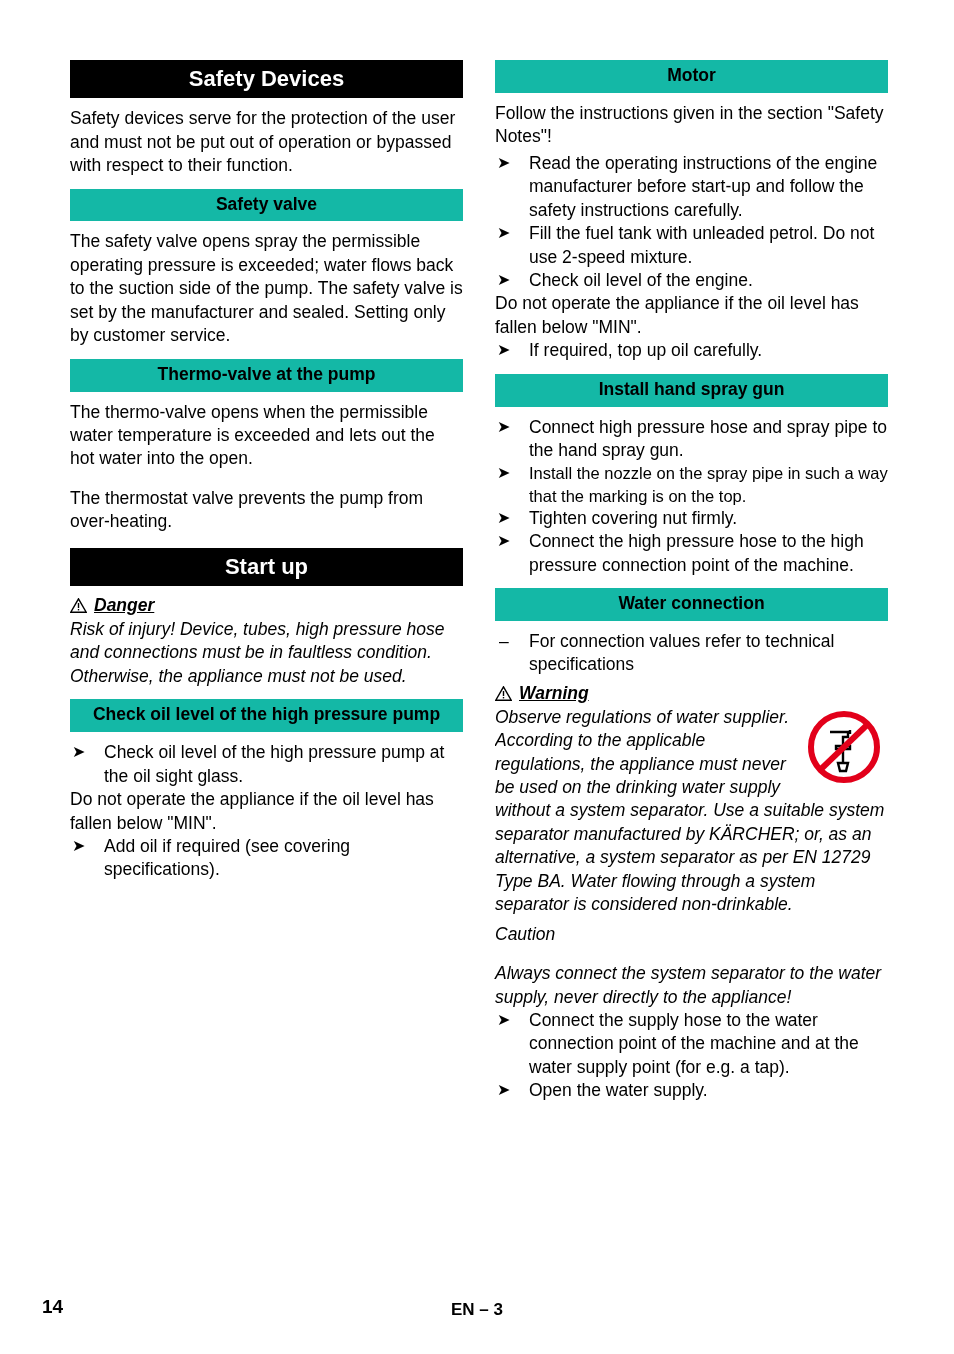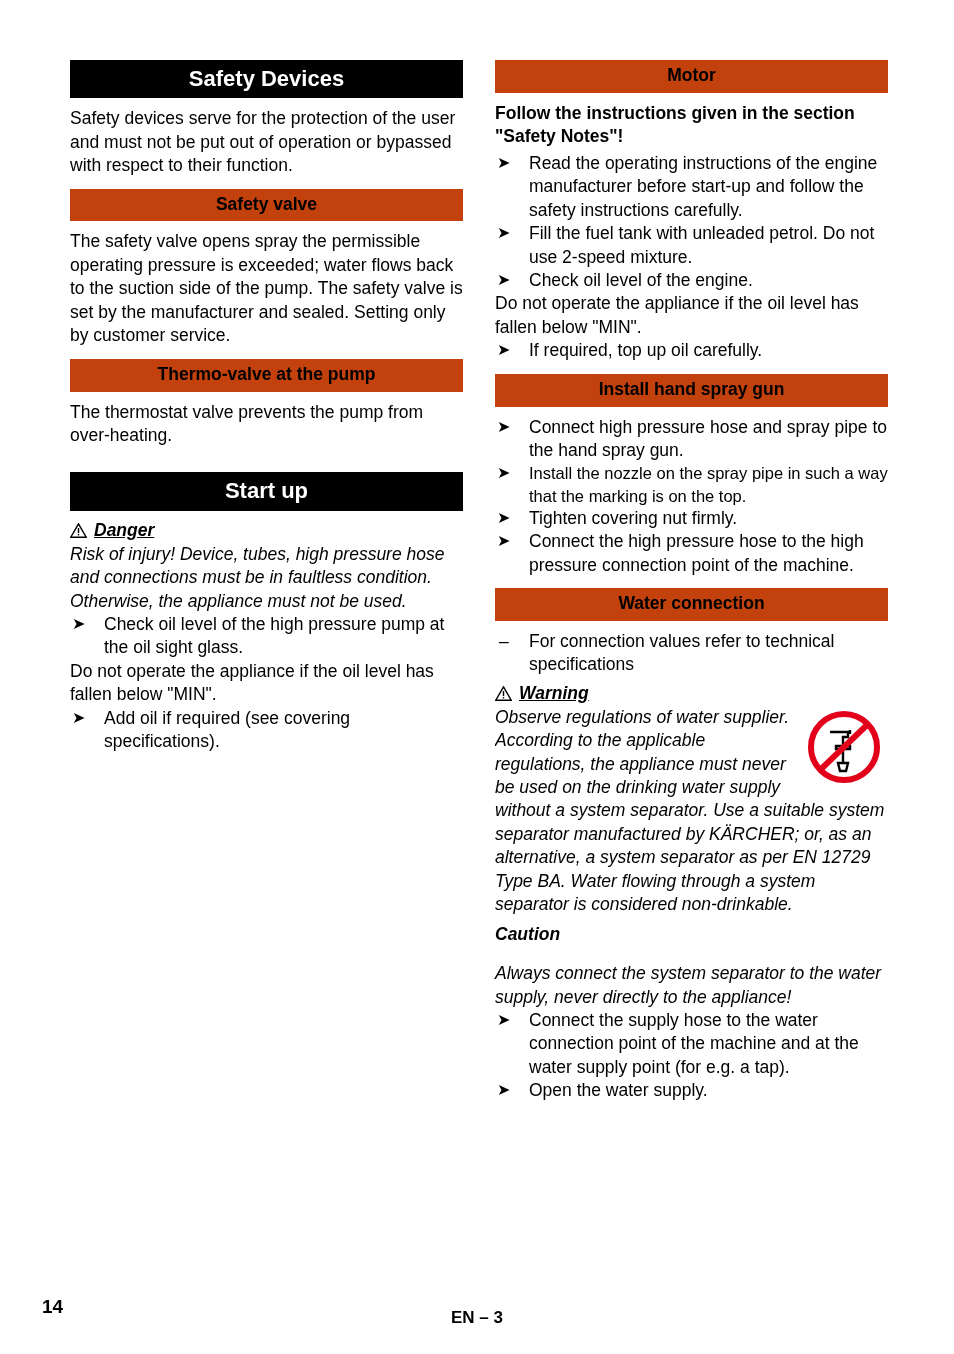--- a/index.html
+++ b/index.html
@@ -38,21 +38,21 @@
     color: #ffffff;
     font-weight: bold;
     font-size: 22px;
     text-align: center;
     padding: 6px 4px 7px 4px;
     margin: 0 0 9px 0;
     line-height: 1.15;
   }
   
   .hdr-grey {
-    background: #c2410c;
+    background: #14b8a6;
     color: #000000;
     font-weight: bold;
     font-size: 17.5px;
     text-align: center;
     padding: 5px 6px 6px 6px;
     margin: 11px 0 9px 0;
     line-height: 1.25;
   }
   .hdr-grey.first {
     margin-top: 0;
@@ -63,21 +63,21 @@
     margin: 0 0 0 0;
     text-align: left;
   }
   p.body + p.body {
     margin-top: 16px;
   }
   .italic {
     font-style: italic;
   }
   .bold {
-    font-weight: bold;
+    font-weight: normal;
   }
   
   ul.arrows {
     list-style: none;
     margin: 0;
     padding: 0;
   }
   ul.arrows li {
     position: relative;
     padding-left: 34px;
@@ -142,21 +142,21 @@
   .footer .pageno {
     position: absolute;
     left: 42px;
     top: 0;
     font-size: 19px;
     font-weight: bold;
   }
   .footer .center {
     position: absolute;
     left: 0;
-    top: 12px;
+    top: 4px;
     width: 954px;
     text-align: center;
     font-size: 17px;
     font-weight: bold;
   }
 
   
   .pictogram {
     float: right;
     width: 96px;
@@ -179,37 +179,39 @@
       <div class="hdr-black">Safety Devices</div>
 
       <p class="body">Safety devices serve for the protection of the user and must not be put out of operation or bypassed with respect to their function.</p>
 
       <div class="hdr-grey">Safety valve</div>
 
       <p class="body">The safety valve opens spray the permissible operating pressure is exceeded; water flows back to the suction side of the pump. The safety valve is set by the manufacturer and sealed. Setting only by customer service.</p>
 
       <div class="hdr-grey">Thermo-valve at the pump</div>
 
+      <p class="body">The thermo-valve opens when the permissible water temperature is exceeded and lets out the hot water into the open.</p>
       <p class="body">The thermostat valve prevents the pump from over-heating.</p>
 
-      <div class="hdr-black" style="margin-top:25px;">Start up</div>
+      <div class="hdr-black" style="margin-top:14px;">Start up</div>
 
       <div class="danger-line">
         <span class="tri">
           <svg width="17" height="15" viewBox="0 0 17 15">
             <polygon points="8.5,0.8 16.2,14.2 0.8,14.2" fill="none" stroke="#000" stroke-width="1.4"></polygon>
             <rect x="7.8" y="5" width="1.4" height="5" fill="#000"></rect>
             <rect x="7.8" y="11" width="1.4" height="1.4" fill="#000"></rect>
           </svg>
         </span>
         <span>Danger</span>
       </div>
 
       <p class="body italic">Risk of injury! Device, tubes, high pressure hose and connections must be in faultless condition. Otherwise, the appliance must not be used.</p>
 
+      <div class="hdr-grey">Check oil level of the high pressure pump</div>
 
       <ul class="arrows">
         <li><span class="arrow">➤</span><span>Check oil level of the high pressure pump at the oil sight glass.</span></li>
       </ul>
 
       <p class="body">Do not operate the appliance if the oil level has fallen below "MIN".</p>
 
       <ul class="arrows">
         <li><span class="arrow">➤</span><span>Add oil if required (see covering specifications).</span></li>
       </ul>

